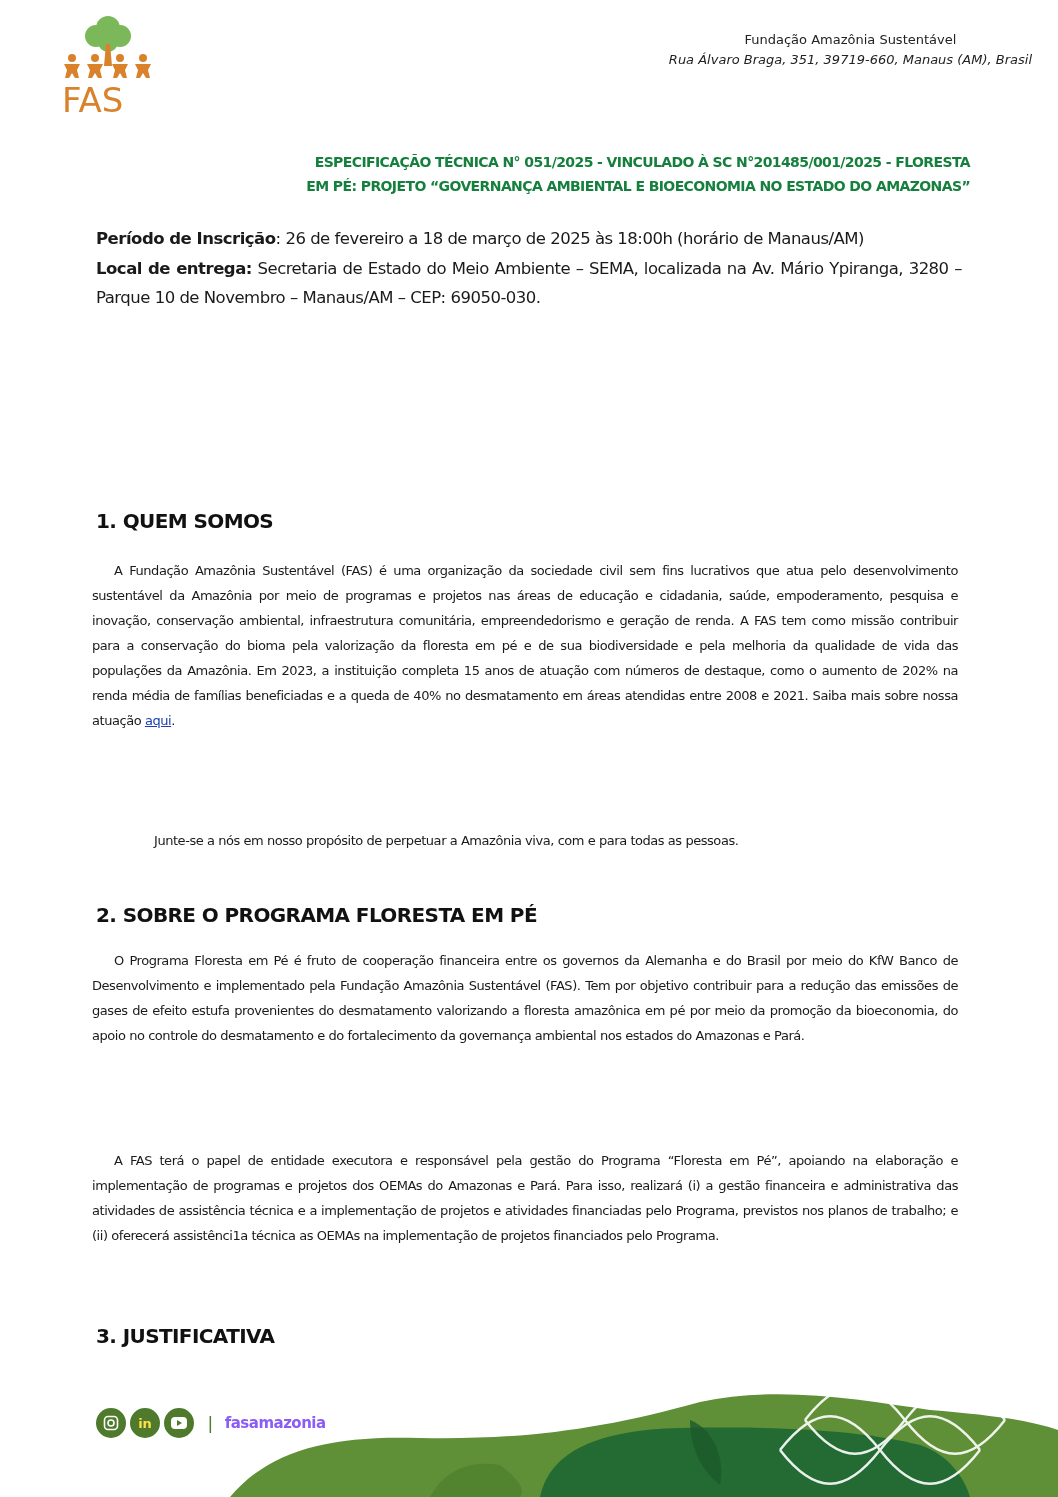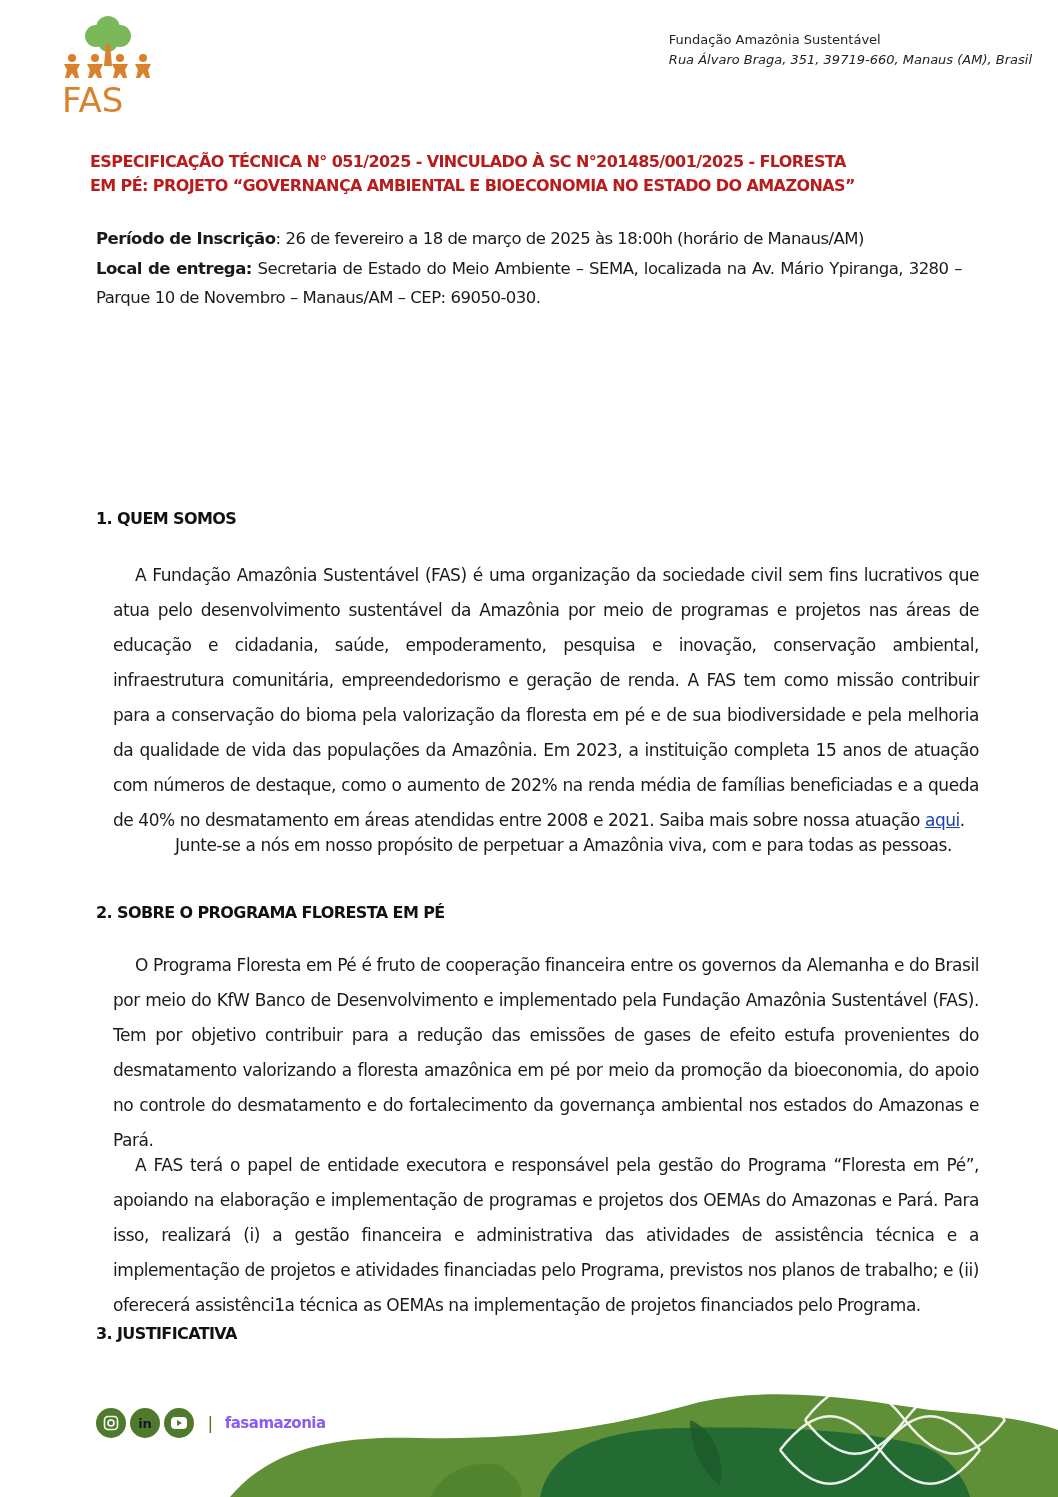--- a/index.html
+++ b/index.html
@@ -1,29 +1,29 @@
 <!DOCTYPE html>
 <html><head>
 <meta charset="utf-8">
 <style>
   html, body { margin:0; padding:0; background:#ffffff; }
   body { width:1058px; height:1497px; position:relative; overflow:hidden; font-family:"Liberation Sans", sans-serif; color:#1a1a1a; }
   .logo { position:absolute; left:60px; top:8px; width:100px; height:108px; }
-  .header-info { position:absolute; right:26px; top:30px; text-align:left; font-family:"DejaVu Sans", sans-serif; font-size:13px; line-height:20px; color:#222; }
+  .header-info { position:absolute; right:26px; top:30px; text-align:center; font-family:"DejaVu Sans", sans-serif; font-size:13px; line-height:20px; color:#222; }
   .header-info .addr, .header-info .contact { font-style:italic; }
-  .title { position:absolute; left:90px; width:880px; top:150px; text-align:left; font-family:"DejaVu Sans", sans-serif; font-weight:bold; font-size:16px; line-height:24px; letter-spacing:-0.6px; color:#b91c1c; }
+  .title { position:absolute; left:90px; width:880px; top:150px; text-align:right; font-family:"DejaVu Sans", sans-serif; font-weight:bold; font-size:14px; line-height:24px; letter-spacing:-0.6px; color:#15803d; }
   .meta { position:absolute; left:96px; width:866px; top:224px; font-family:"DejaVu Sans", sans-serif; font-size:16.5px; line-height:29.5px; letter-spacing:-0.5px; text-align:justify; }
   .meta b { font-weight:bold; }
-  .section-h { position:absolute; left:96px; font-family:"DejaVu Sans", sans-serif; font-weight:bold; font-size:16px; letter-spacing:-0.6px; color:#111; }
-  .para { position:absolute; left:113px; width:866px; font-family:"DejaVu Sans", sans-serif; font-size:17px; line-height:35px; letter-spacing:-0.45px; text-align:justify; }
+  .section-h { position:absolute; left:96px; font-family:"DejaVu Sans", sans-serif; font-weight:bold; font-size:20px; letter-spacing:-0.6px; color:#111; }
+  .para { position:absolute; left:92px; width:866px; font-family:"DejaVu Sans", sans-serif; font-size:13px; line-height:25px; letter-spacing:-0.45px; text-align:justify; }
   .para .indent { display:inline-block; width:22px; }
   .para .indent2 { display:inline-block; width:62px; }
   .link { color:#1a3fb5; text-decoration:underline; cursor:pointer; }
   .footer-social { position:absolute; left:96px; top:1408px; display:flex; align-items:center; gap:4px; }
-  .social-icon { width:30px; height:30px; border-radius:50%; background:#4f7a2c; display:flex; align-items:center; justify-content:center; color:#0f172a; font-family:"DejaVu Sans", sans-serif; font-weight:bold; font-size:13px; }
+  .social-icon { width:30px; height:30px; border-radius:50%; background:#4f7a2c; display:flex; align-items:center; justify-content:center; color:#fde047; font-family:"DejaVu Sans", sans-serif; font-weight:bold; font-size:13px; }
   .footer-sep { color:#4f7a2c; font-size:18px; margin:0 8px 0 10px; }
   .footer-handle { color:#8b5cf6; font-family:"DejaVu Sans", sans-serif; font-weight:bold; font-size:15px; letter-spacing:-0.5px; }
   .footer-art { position:absolute; left:0; top:1390px; width:1058px; height:107px; }
 </style>
 </head>
 <body>
 
 <div class="logo">
   <svg width="100" height="108" viewBox="0 0 100 108">
     <g>

